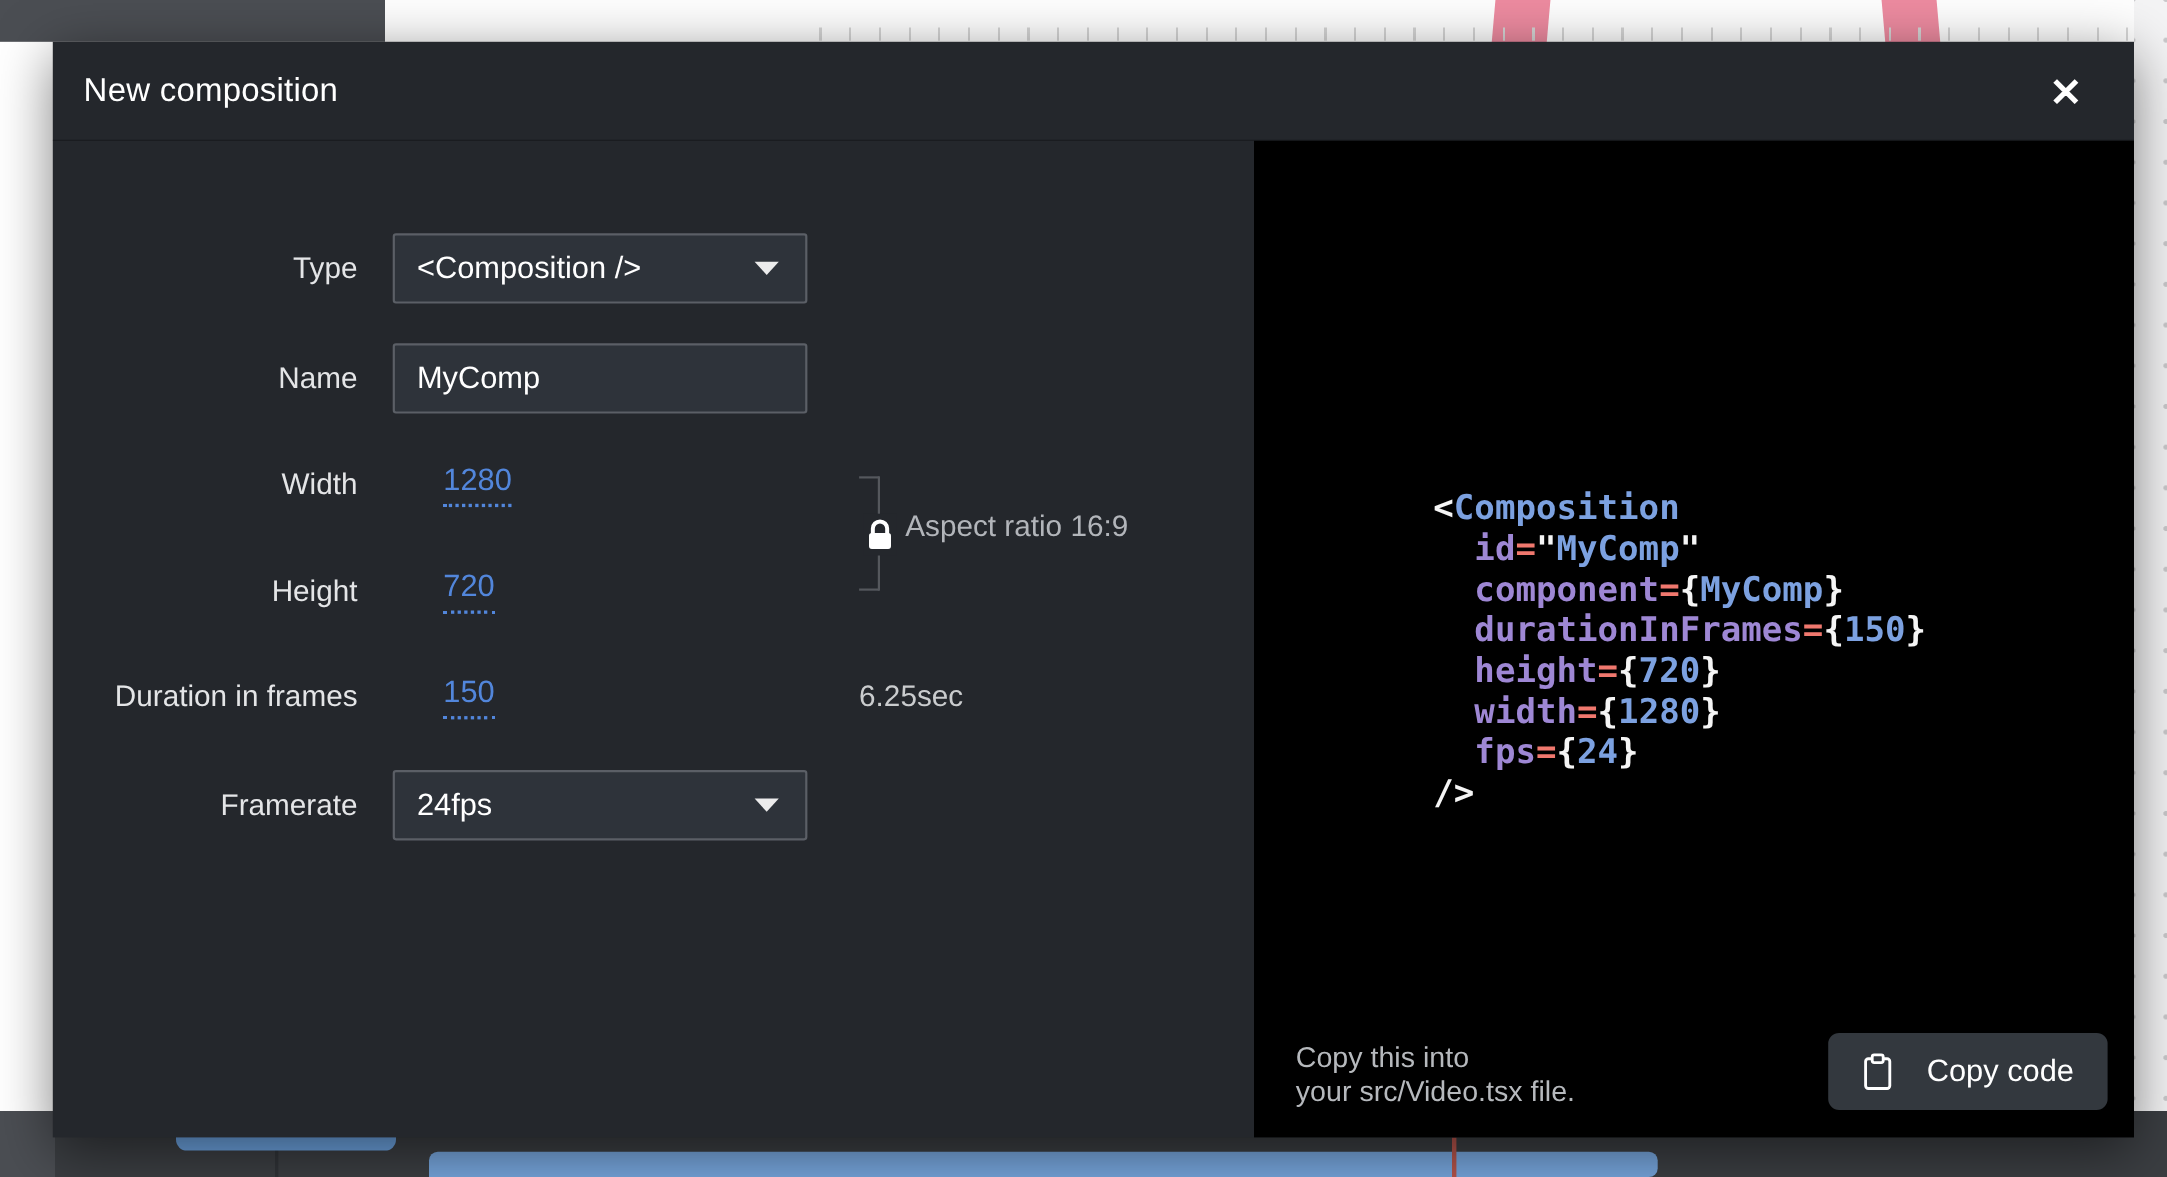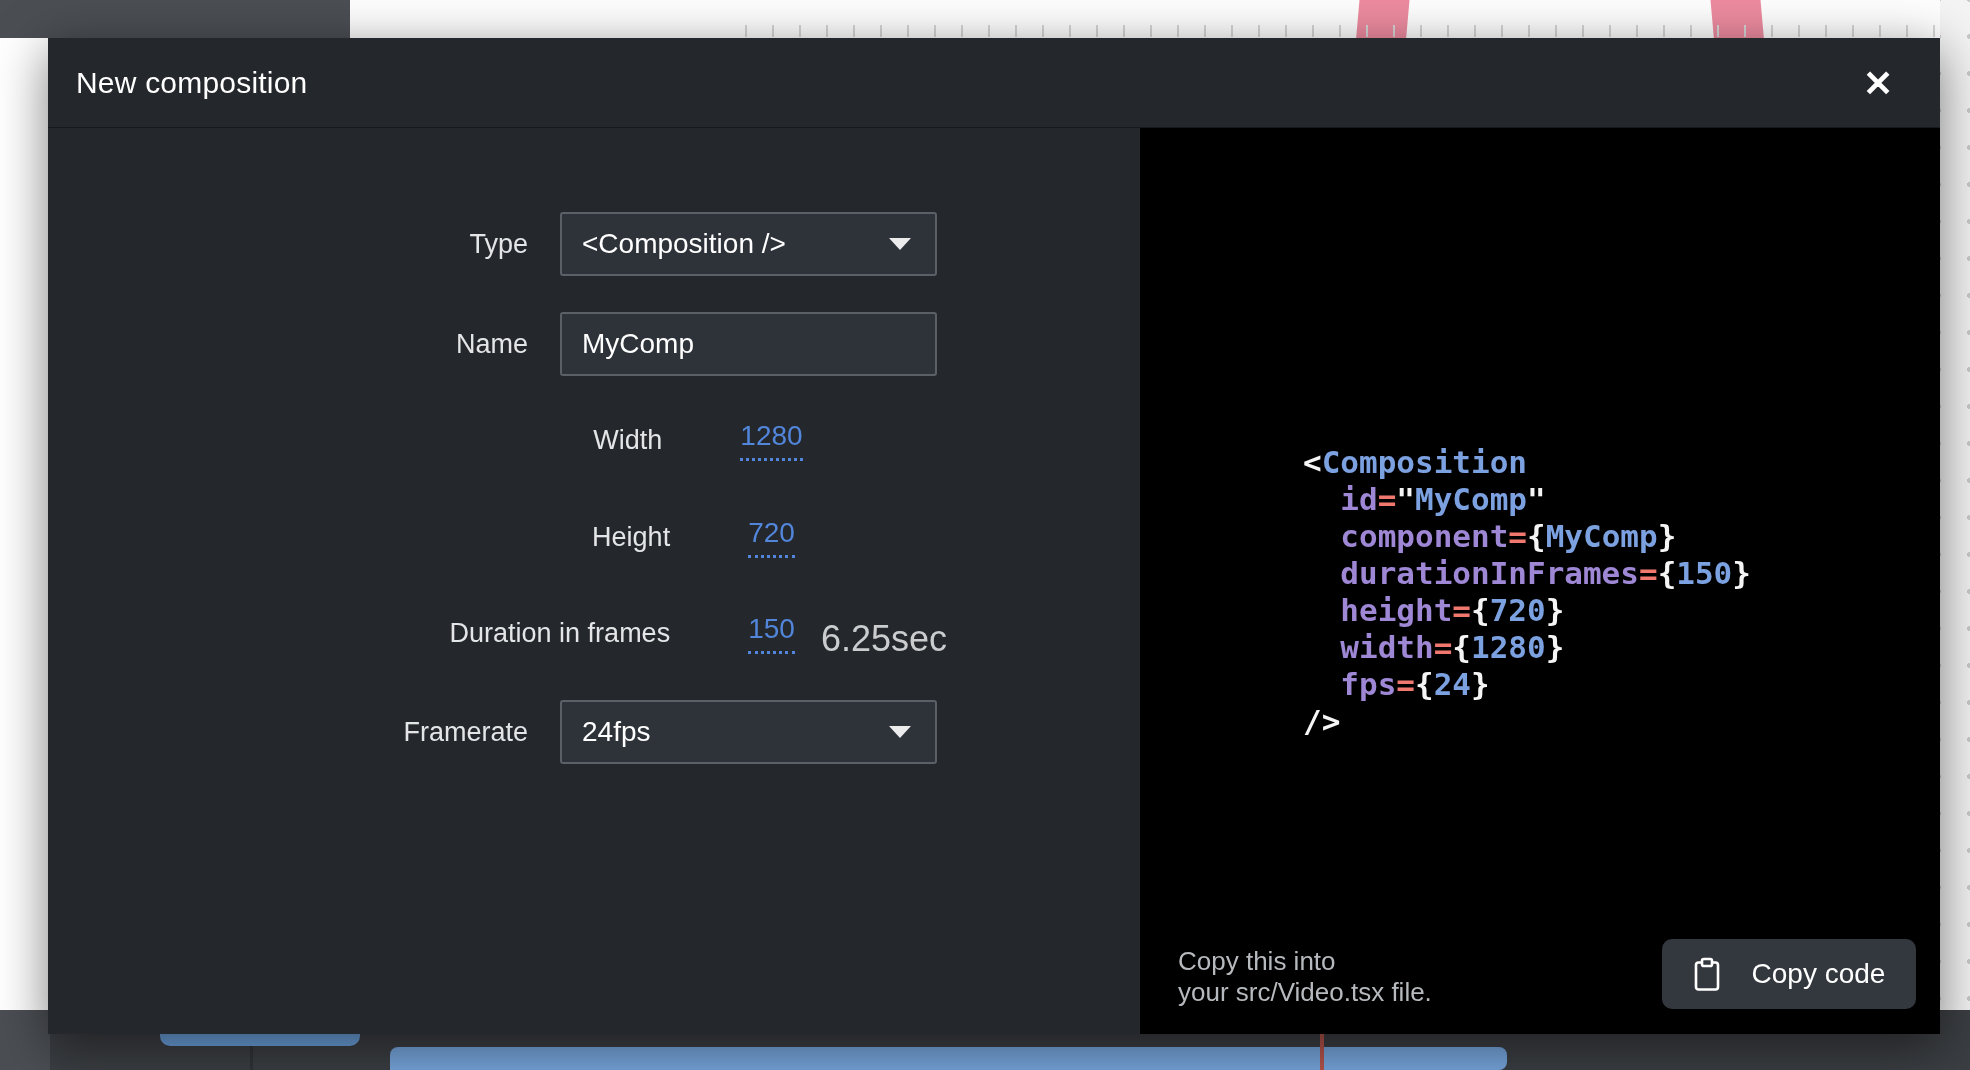--- a/index.html
+++ b/index.html
@@ -32,35 +32,35 @@
             background:#24272c; box-shadow:0 12px 48px rgba(0,0,0,.5); display:flex; flex-direction:column; }
   .dlg-header { position:relative; height:90px; flex:0 0 90px; display:flex; align-items:center;
                 padding:0 28px; border-bottom:1px solid rgba(0,0,0,.35); }
   .dlg-title { color:#fff; font-size:30px; font-weight:500; letter-spacing:.2px; }
   .dlg-close { position:absolute; right:36px; top:20px; width:52px; height:52px; border:none; background:transparent;
                color:#fff; font-size:36px; font-weight:700; line-height:52px; text-align:center; cursor:pointer; }
   .dlg-body { flex:1; display:flex; min-height:0; }
 
   
   .form-panel { position:relative; width:1092px; flex:0 0 1092px; }
-  .form-row { position:absolute; left:0; right:0; height:64px; display:flex; align-items:center;justify-content:center; }
+  .form-row { position:absolute; left:0; right:0; height:64px; display:flex; align-items:center; }
   .form-label { width:277px; text-align:right; color:#e4e5e7; font-size:27px; }
   .control { margin-left:32px; width:377px; height:64px; background:#2e333a;
              border:2px solid #5b5f66; border-radius:3px; display:flex; align-items:center;
              padding:0 24px 0 20px; cursor:pointer; }
   .control .ctl-text { color:#fff; font-size:28px; flex:1; text-align:left; }
   .chevron { width:0; height:0; border-left:11px solid transparent; border-right:11px solid transparent;
              border-top:12px solid #ececec; }
   input.control { color:#fff; font-size:28px; outline:none; cursor:text; }
   .num-link { margin-left:78px; color:#5286db; font-size:28px; padding-bottom:6px;
               border-bottom:3px dotted #5286db; cursor:pointer; }
   .row-type { top:84px; } .row-name { top:184px; } .row-width { top:280px; }
   .row-height { top:377px; } .row-duration { top:473px; } .row-framerate { top:572px; }
 
-  .seconds-hint { position:absolute; left:733px; top:490px; color:#caccce; font-size:36px;margin-left:40px; }
+  .seconds-hint { position:absolute; left:733px; top:490px; color:#caccce; font-size:27px; }
 
   
   .aspect { position:absolute; left:733px; top:305px; width:320px; height:104px; }
   .aspect .tick-top { position:absolute; left:0; top:0; width:18px; height:2px; background:#55585d; }
   .aspect .tick-bottom { position:absolute; left:0; bottom:0; width:18px; height:2px; background:#55585d; }
   .aspect .vline { position:absolute; left:17px; top:0; width:2px; height:104px; background:#55585d; }
   .aspect .lock { position:absolute; left:4px; top:34px; width:30px; height:38px; background:#24272c;
                   display:flex; align-items:center; justify-content:center; }
   .aspect .aspect-text { position:absolute; left:42px; top:30px; color:#b2b5ba; font-size:27px; white-space:nowrap; }
 
@@ -122,20 +122,32 @@
         <div class="form-row row-width">
           <span class="form-label">Width</span>
           <span class="num-link">1280</span>
         </div>
 
         <div class="form-row row-height">
           <span class="form-label">Height</span>
           <span class="num-link">720</span>
         </div>
 
+        <div class="aspect">
+          <div class="tick-top"></div>
+          <div class="vline"></div>
+          <div class="tick-bottom"></div>
+          <div class="lock">
+            <svg width="24" height="30" viewBox="0 0 24 30">
+              <path d="M5.5 15 V9.5 a6.5 6.5 0 0 1 13 0 V15" fill="none" stroke="#fff" stroke-width="3.6"></path>
+              <rect x="2" y="13.5" width="20" height="14.5" rx="2.6" fill="#fff"></rect>
+            </svg>
+          </div>
+          <span class="aspect-text">Aspect ratio 16:9</span>
+        </div>
 
         <div class="form-row row-duration">
           <span class="form-label">Duration in frames</span>
           <span class="num-link">150</span>
         </div>
         <span class="seconds-hint">6.25sec</span>
 
         <div class="form-row row-framerate">
           <span class="form-label">Framerate</span>
           <div class="control">

